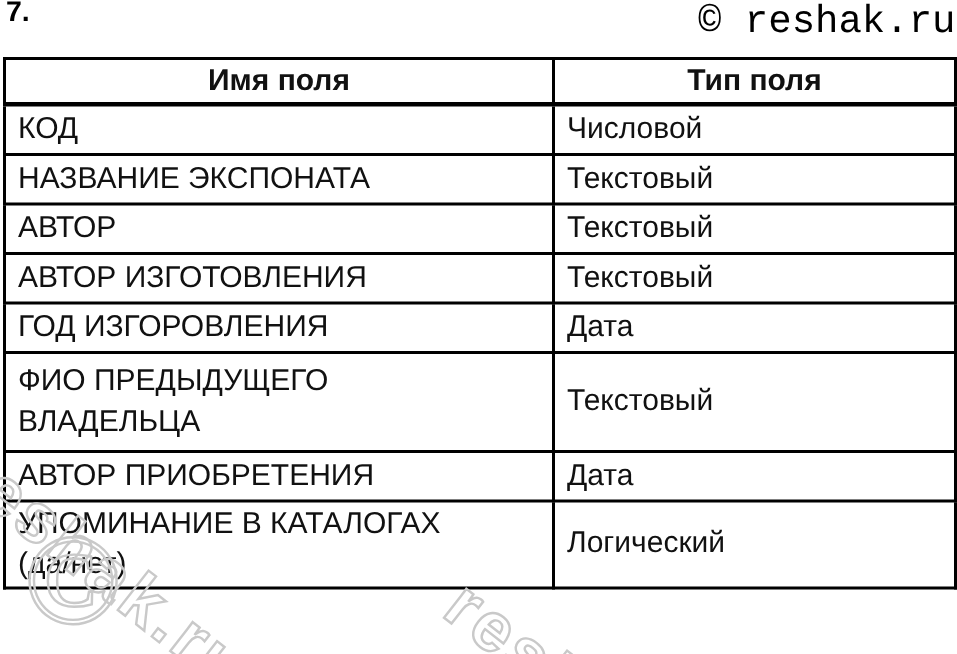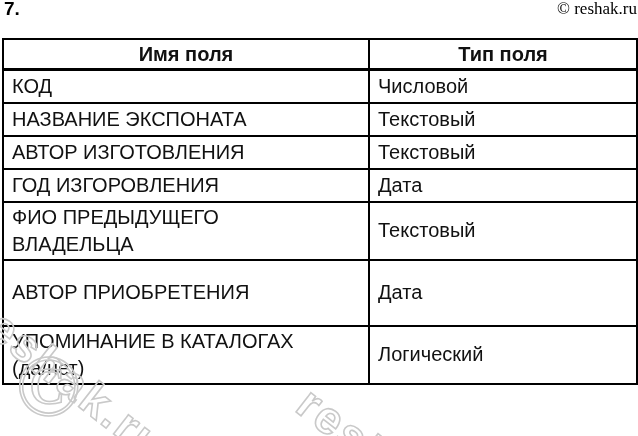--- a/index.html
+++ b/index.html
@@ -17,22 +17,22 @@
     left: 4px;
     top: -2px;
     font-size: 19px;
     font-weight: bold;
     color: #000000;
   }
   .copyright {
     position: absolute;
     right: 1px;
     top: -1px;
-    font-family: Liberation Serif, serif;
-    font-size: 17px;
+    font-family: Liberation Mono, monospace;
+    font-size: 26px;
     color: #000000;
   }
   table.field-table {
     position: absolute;
     left: 2px;
     top: 38px;
     width: 634px;
     border-collapse: collapse;
     table-layout: fixed;
   }
@@ -121,20 +121,24 @@
   <tr>
     <td>КОД</td>
     <td>Числовой</td>
   </tr>
 
   <tr>
     <td>НАЗВАНИЕ ЭКСПОНАТА</td>
     <td>Текстовый</td>
   </tr>
 
+  <tr>
+    <td>АВТОР</td>
+    <td>Текстовый</td>
+  </tr>
 
   <tr>
     <td>АВТОР ИЗГОТОВЛЕНИЯ</td>
     <td>Текстовый</td>
   </tr>
 
   <tr>
     <td>ГОД ИЗГОРОВЛЕНИЯ</td>
     <td>Дата</td>
   </tr>

